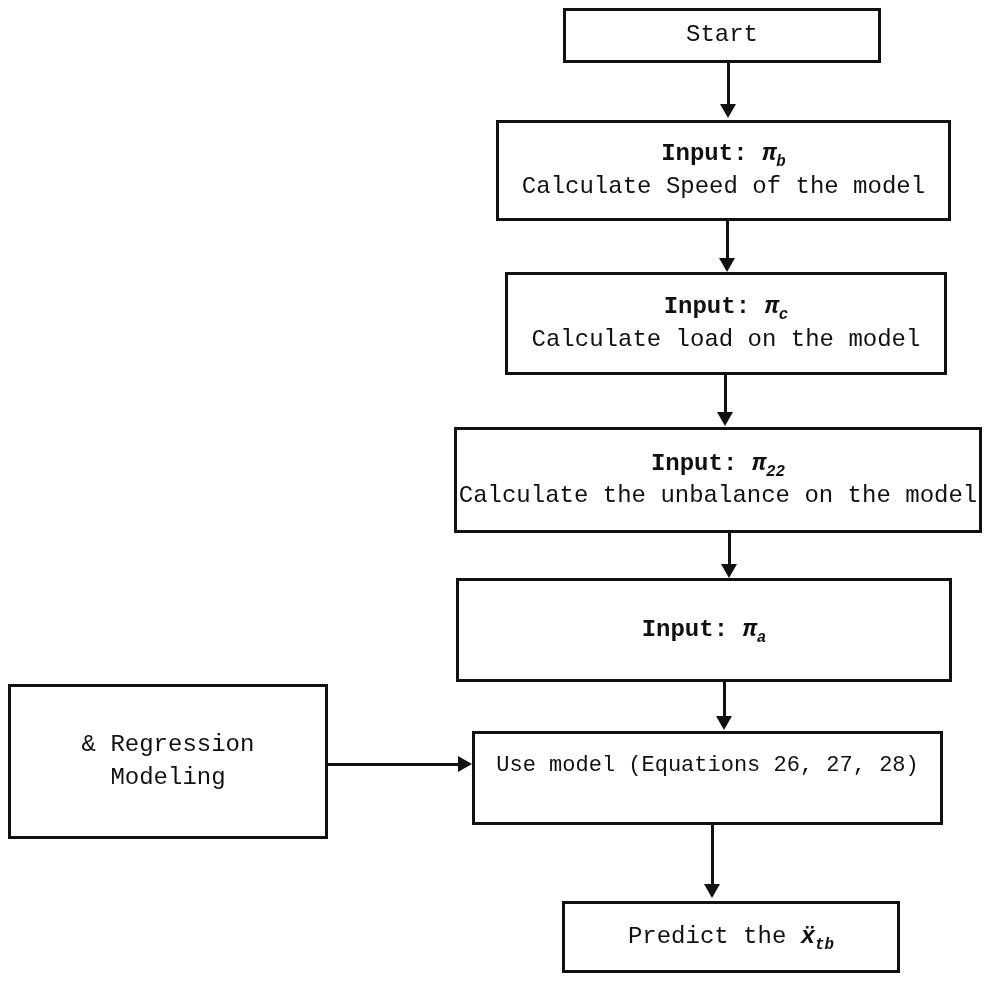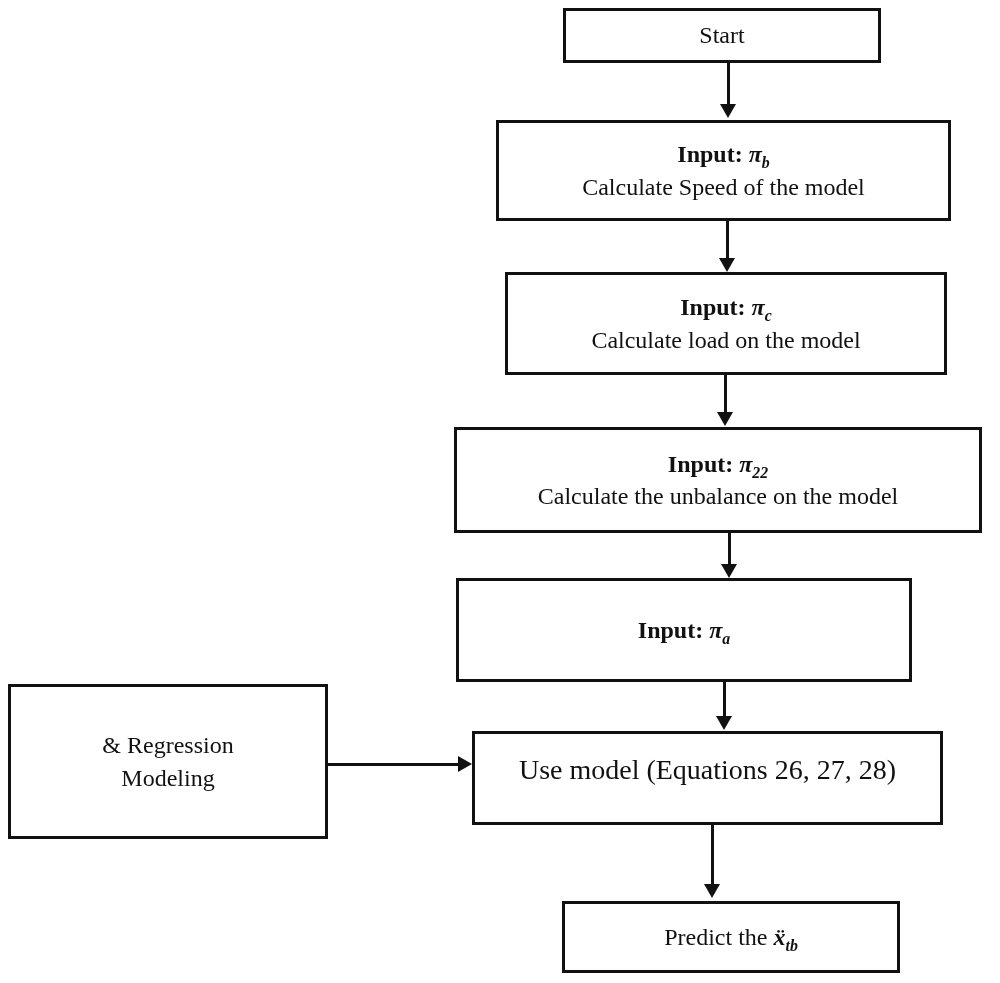--- a/index.html
+++ b/index.html
@@ -6,21 +6,21 @@
     --ink: #111111;
     --bg: #ffffff;
   }
   * { margin: 0; padding: 0; box-sizing: border-box; }
   html, body { background: var(--bg); }
   .canvas {
     position: relative;
     width: 1000px;
     height: 983px;
     background: var(--bg);
-    font-family: Liberation Serif, serif;
+    font-family: Liberation Mono, monospace;
     color: var(--ink);
     overflow: hidden;
   }
   .node {
     position: absolute;
     border: 3px solid var(--ink);
     background: var(--bg);
     display: flex;
     flex-direction: column;
     align-items: center;
@@ -96,42 +96,42 @@
       <span>Input: </span><span class="sym">π</span><sub class="sym-sub">22</sub>
     </div>
     <div>Calculate the unbalance on the model</div>
   </div>
 
   <div>
     <div class="shaft-v" style="left:728px; top:532px; height:33px;"></div>
     <div class="head-down" style="left:721px; top:564px;"></div>
   </div>
 
-  <div class="node" style="left:456px; top:578px; width:456px; height:104px;">
+  <div class="node" style="left:456px; top:578px; width:496px; height:104px;">
     <div class="title">
       <span>Input: </span><span class="sym">π</span><sub class="sym-sub">a</sub>
     </div>
   </div>
 
   <div>
     <div class="shaft-v" style="left:723px; top:681px; height:37px;"></div>
     <div class="head-down" style="left:716px; top:716px;"></div>
   </div>
 
   <div class="node" style="left:8px; top:684px; width:320px; height:155px;">
     <div>&amp; Regression</div>
     <div>Modeling</div>
   </div>
 
   <div>
     <div class="shaft-h" style="left:327px; top:763px; width:131px;"></div>
     <div class="head-right" style="left:458px; top:756px;"></div>
   </div>
 
-  <div class="node top-align" style="left:472px; top:731px; width:471px; height:94px; font-size:28px;">
+  <div class="node top-align" style="left:472px; top:731px; width:471px; height:94px; font-size:22px;">
     <div>Use model (Equations 26, 27, 28)</div>
   </div>
 
   <div>
     <div class="shaft-v" style="left:711px; top:824px; height:62px;"></div>
     <div class="head-down" style="left:704px; top:884px;"></div>
   </div>
 
   <div class="node" style="left:562px; top:901px; width:338px; height:72px;">
     <div>

